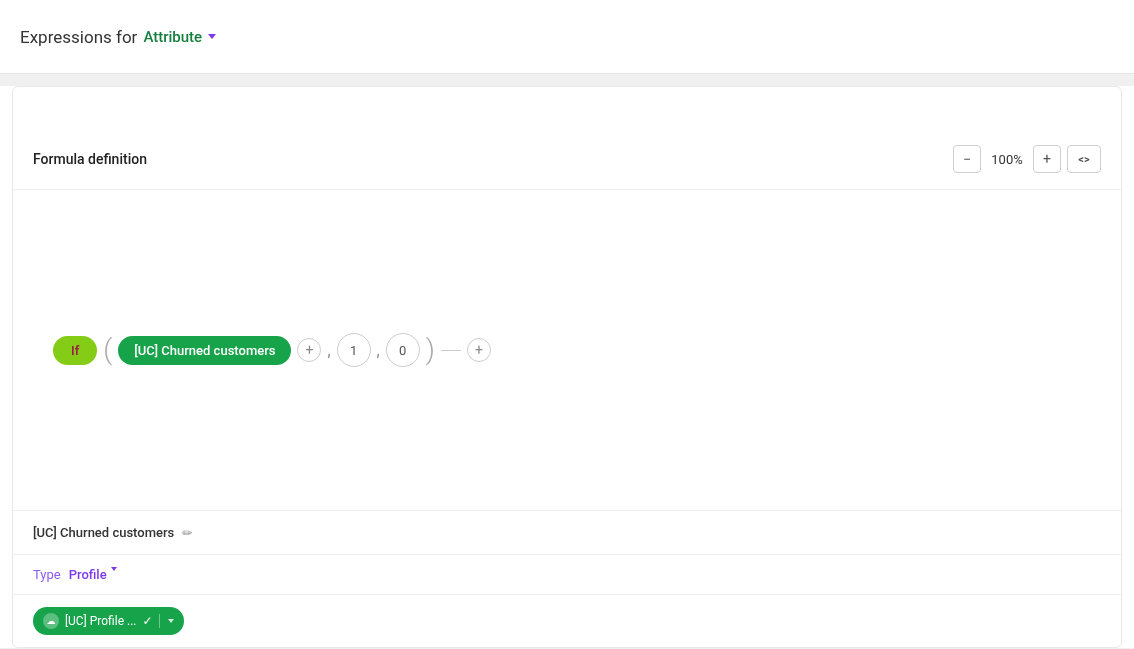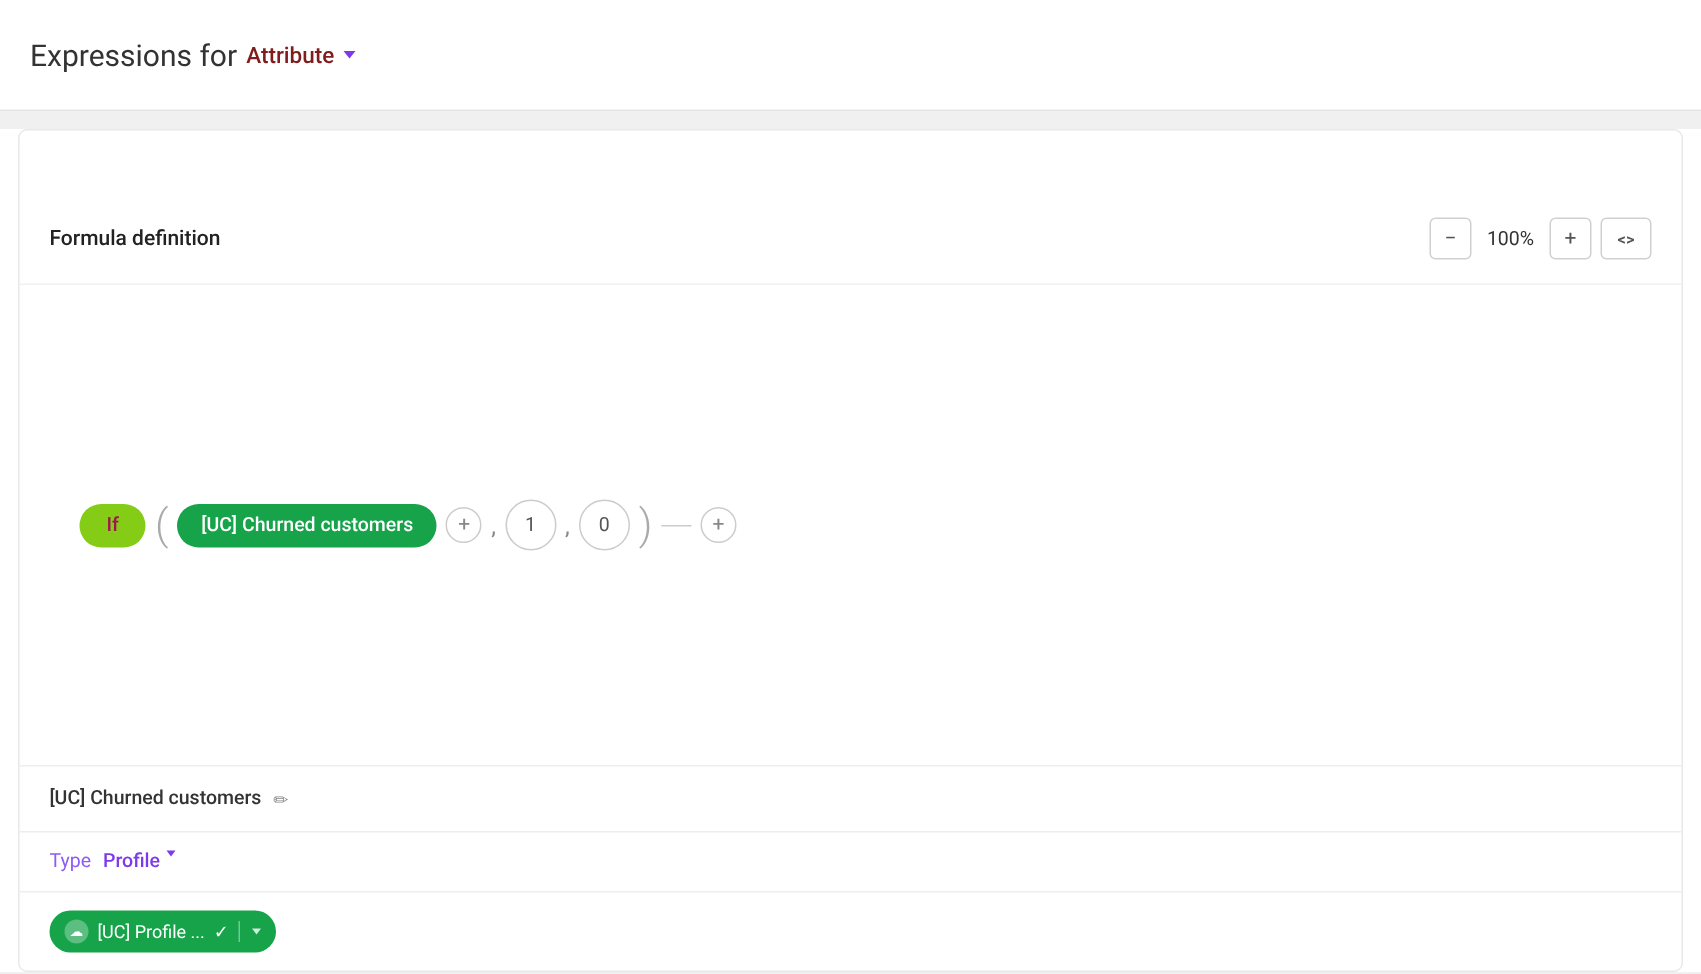--- a/index.html
+++ b/index.html
@@ -19,31 +19,31 @@
     .top-bar {
       background: #ffffff;
       border-bottom: 1px solid #e5e5e5;
       padding: 14px 20px;
       display: flex;
       align-items: center;
       height: 74px;
     }
 
     .expressions-label {
-      font-size: 20px;
+      font-size: 17px;
       color: #333;
       font-weight: 400;
     }
 
     .attribute-dropdown {
       display: inline-flex;
       align-items: center;
       gap: 4px;
       margin-left: 6px;
-      color: #7f1d1d;
+      color: #15803d;
       font-size: 15px;
       font-weight: 500;
       cursor: pointer;
       background: none;
       border: none;
       padding: 0;
     }
 
     .chevron-down {
       display: inline-block;

